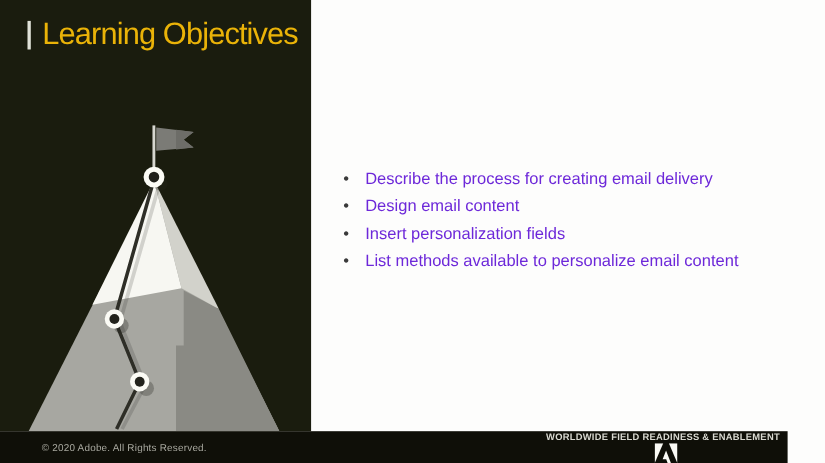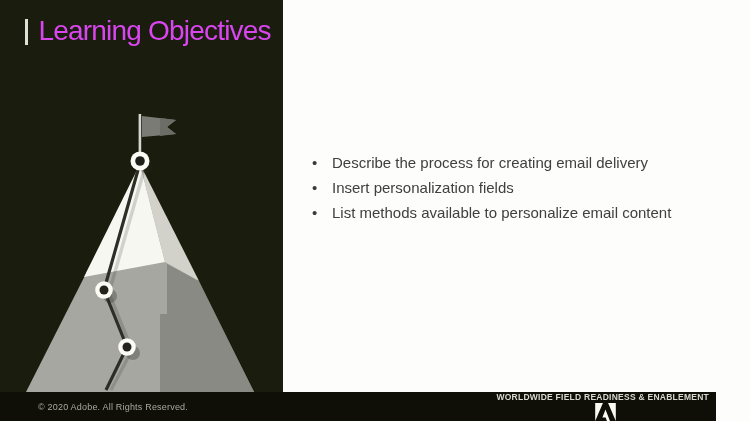--- a/index.html
+++ b/index.html
@@ -13,34 +13,34 @@
     background:#1a1c0e;overflow:hidden;
   }
   .title-row{
     position:absolute;left:25px;top:16px;display:flex;align-items:flex-start;
   }
   .title-bar{
     display:block;width:2.5px;height:26px;margin-top:3px;background:#dfe1d8;
   }
   .page-title{
     margin:0 0 0 11px;font-size:28px;line-height:30px;font-weight:300;
-    letter-spacing:-0.8px;color:#d946ef;white-space:nowrap;
+    letter-spacing:-0.8px;color:#eab308;white-space:nowrap;
   }
   .mountain-svg{position:absolute;left:0;top:0;}
   
   .right-panel{
     position:absolute;left:283px;top:0;width:467px;height:392px;
     background:#fdfdfc;
   }
   .objectives-list{
     position:absolute;left:28px;top:150px;margin:0;padding:0;list-style:none;
   }
   .objectives-list li{
     position:relative;padding-left:21px;margin:0;
-    font-size:15px;line-height:25px;color:#404040;white-space:nowrap;
+    font-size:15px;line-height:25px;color:#6d28d9;white-space:nowrap;
   }
   .objectives-list li::before{
     content:"\2022";position:absolute;left:1px;top:0;
     font-size:15px;line-height:25px;color:#3a3a3a;
   }
   
   .footer{
     position:absolute;left:0;top:392px;width:716px;height:29px;
     background:#0f0f08;display:flex;align-items:center;justify-content:space-between;
   }
@@ -99,20 +99,21 @@
 
     <div class="title-row">
       <span class="title-bar"></span>
       <h1 class="page-title">Learning Objectives</h1>
     </div>
   </div>
 
   <div class="right-panel">
     <ul class="objectives-list">
       <li>Describe the process for creating email delivery</li>
+      <li>Design email content</li>
       <li>Insert personalization fields</li>
       <li>List methods available to personalize email content</li>
     </ul>
   </div>
 
   <div class="footer">
     <span class="copyright">© 2020 Adobe. All Rights Reserved.</span>
     <div class="footer-right">
       <span class="footer-org">WORLDWIDE FIELD READINESS &amp; ENABLEMENT</span>
       <div class="adobe-logo">

